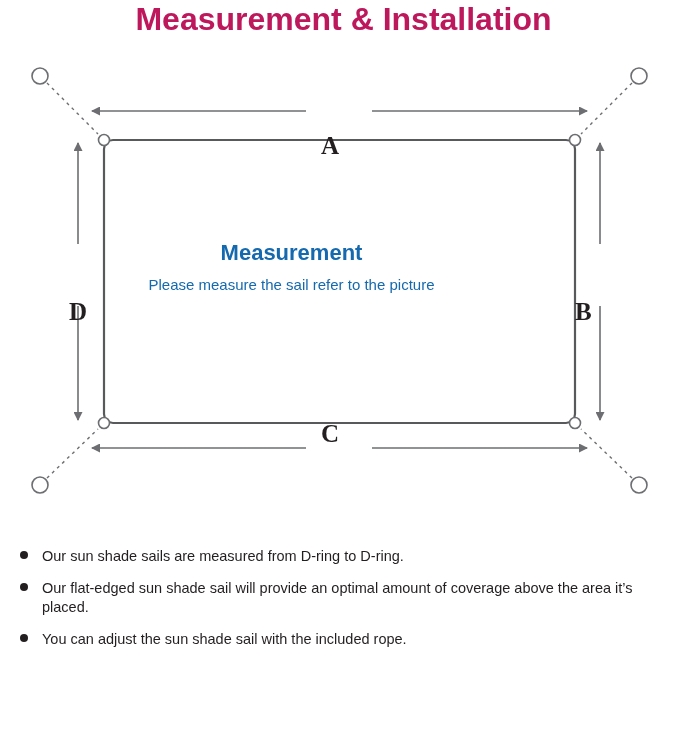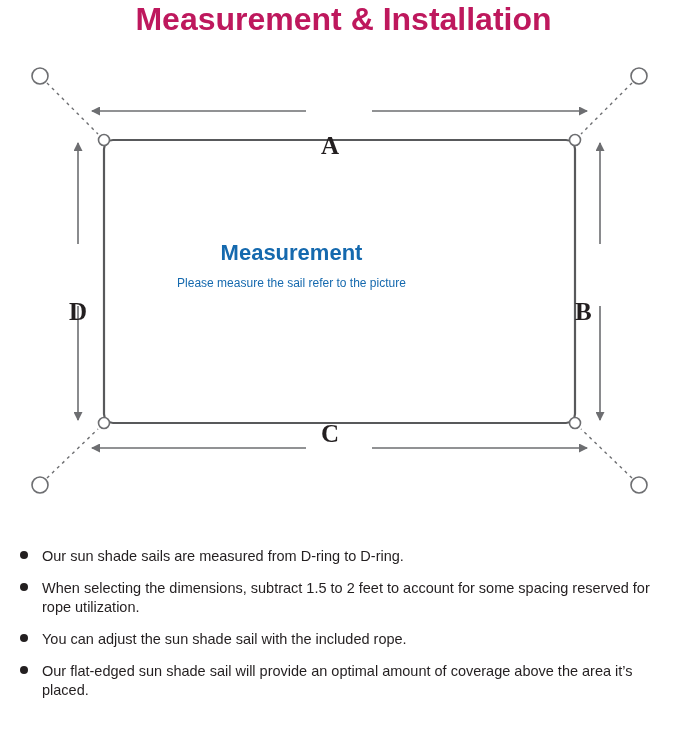--- a/index.html
+++ b/index.html
@@ -49,21 +49,21 @@
     text-align: center;
   }
   .center-title {
     top: 192px;
     font-size: 22px;
     font-weight: bold;
     color: #1569ae;
   }
   .center-sub {
     top: 228px;
-    font-size: 12px;
+    font-size: 15px;
     color: #1569ae;
   }
   .dim-label {
     position: absolute;
     font-size: 25px;
     font-weight: bold;
     color: #231f20;
     font-family: "Liberation Serif", serif;
   }
   .lbl-a { top: 84px; left: 321px; }
@@ -154,25 +154,21 @@
     <div class="dim-label lbl-d">D</div>
   </div>
 
   <div class="notes">
     <div class="note">
       <span class="bullet"></span>
       <span>Our sun shade sails are measured from D-ring to D-ring.</span>
     </div>
     <div class="note">
       <span class="bullet"></span>
-      <span>When selecting the dimensions, subtract 1.5 to 2 feet to account for some spacing reserved for rope utilization.</span>
+      <span>Our flat-edged sun shade sail will provide an optimal amount of coverage above the area it’s placed.</span>
     </div>
     <div class="note">
       <span class="bullet"></span>
       <span>You can adjust the sun shade sail with the included rope.</span>
-    </div>
-    <div class="note">
-      <span class="bullet"></span>
-      <span>Our flat-edged sun shade sail will provide an optimal amount of coverage above the area it’s placed.</span>
     </div>
   </div>
 
 </div>
 
 </body></html>

